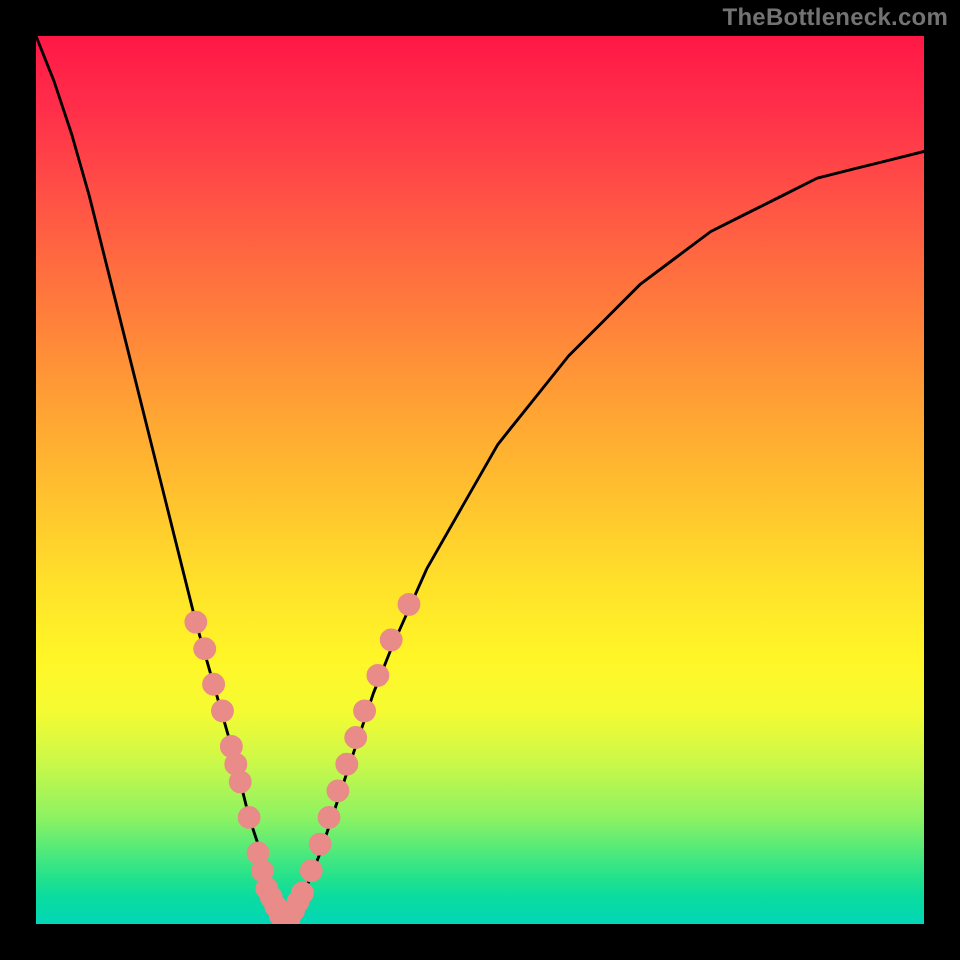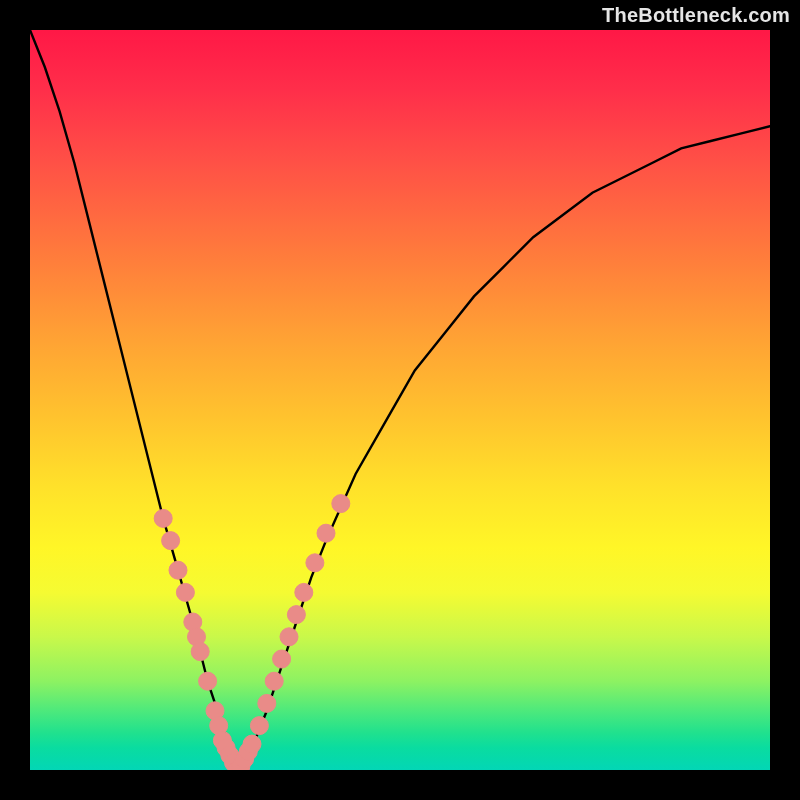--- a/index.html
+++ b/index.html
@@ -34,21 +34,21 @@
       #05d8ae 99%,
       #03d6b6 100%);
   }
   .watermark {
     position: absolute;
     top: 4px;
     right: 10px;
     font-family: Arial, Helvetica, sans-serif;
     font-size: 20px;
     font-weight: 600;
-    color: #e5e5e5;
+    color: #737373;
     letter-spacing: 0.2px;
     user-select: none;
   }
   svg.curve {
     position: absolute;
     left: 0;
     top: 0;
     width: 100%;
     height: 100%;
   }

